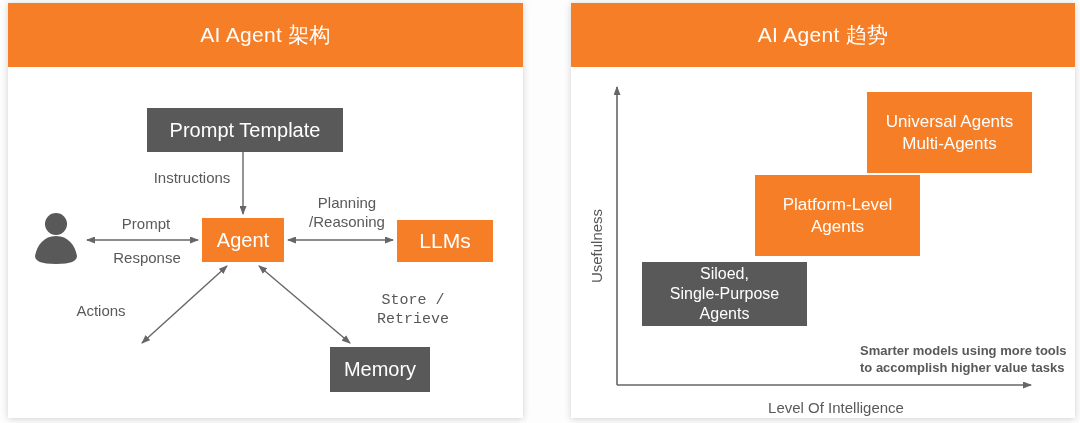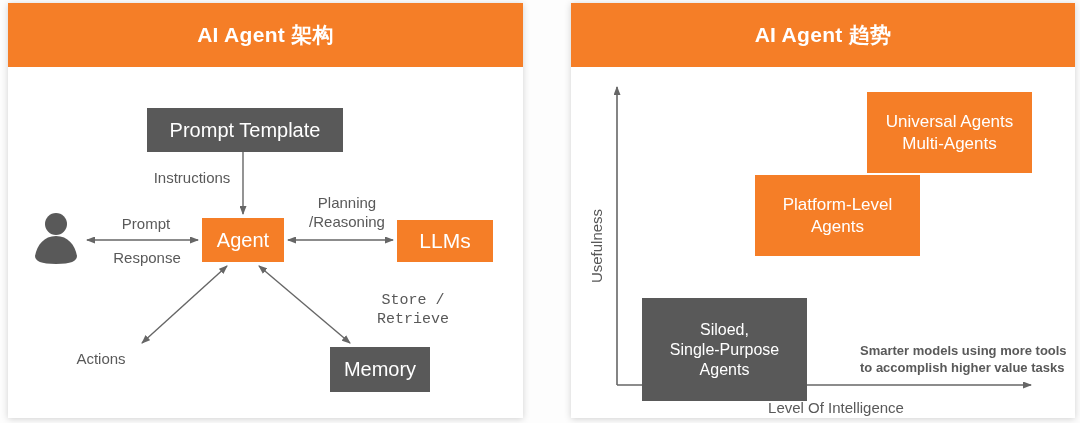--- a/index.html
+++ b/index.html
@@ -23,21 +23,21 @@
     left: 0; top: 0; right: 0;
     height: 64px;
     background: #F57E27;
     display: flex;
     align-items: center;
     justify-content: center;
   }
   .card-header .title {
     color: #ffffff;
     font-size: 21px;
-    font-weight: bold;
+    font-weight: normal;
     letter-spacing: 0.3px;
   }
   .layer { position: absolute; left: 0; top: 0; width: 100%; height: 100%; }
   svg.layer { pointer-events: none; }
   .node {
     position: absolute;
     display: flex;
     align-items: center;
     justify-content: center;
     text-align: center;
@@ -71,21 +71,21 @@
     font-weight: bold;
     white-space: pre-line;
     line-height: 1.3;
   }
   #node-prompt-template { left: 139px; top: 105px; width: 196px; height: 44px; font-size: 20px; }
   #node-agent           { left: 194px; top: 215px; width:  82px; height: 44px; font-size: 20px; }
   #node-llms            { left: 389px; top: 217px; width:  96px; height: 42px; font-size: 21px; }
   #node-tools           { left:  59px; top: 344px; width: 101px; height: 45px; font-size: 20px; }
   #node-memory          { left: 322px; top: 344px; width: 100px; height: 45px; font-size: 20px; }
   #user-icon            { position: absolute; left: 27px; top: 208px; width: 42px; height: 53px; }
-  #node-siloed    { left:  71px; top: 259px; width: 165px; height: 103px; font-size: 16px; margin-top: 36px; }
+  #node-siloed    { left:  71px; top: 259px; width: 165px; height: 64px; font-size: 16px; }
   #node-platform  { left: 184px; top: 172px; width: 165px; height: 81px; font-size: 17px; }
   #node-universal { left: 296px; top:  89px; width: 165px; height: 81px; font-size: 17px; }
   #trend-note     { left: 289px; top: 340px; width: 212px; }
 </style>
 </head>
 <body>
 
 <div class="card" id="left-card">
   <div class="card-header">
     <span class="title">AI Agent 架构</span>
@@ -112,21 +112,21 @@
   <div class="node gray" id="node-prompt-template">Prompt Template</div>
   <div class="node orange" id="node-agent">Agent</div>
   <div class="node orange" id="node-llms">LLMs</div>
   <div class="node gray" id="node-memory">Memory</div>
 
   <div class="lbl" style="left:184px; top:175px;">Instructions</div>
   <div class="lbl" style="left:138px; top:221px;">Prompt</div>
   <div class="lbl" style="left:139px; top:255px;">Response</div>
   <div class="lbl" style="left:339px; top:210px;">Planning
 /Reasoning</div>
-  <div class="lbl" style="left:93px;  top:308px;margin-top:48px;">Actions</div>
+  <div class="lbl" style="left:93px;  top:308px;">Actions</div>
   <div class="lbl" style="left:405px; top:308px;font-family:Liberation Mono, monospace;">Store / Retrieve</div>
 </div>
 
 <div class="card" id="right-card">
   <div class="card-header">
     <span class="title">AI Agent 趋势</span>
   </div>
 
   <svg class="layer" viewBox="0 0 504 415" width="504" height="415">
     <defs>

